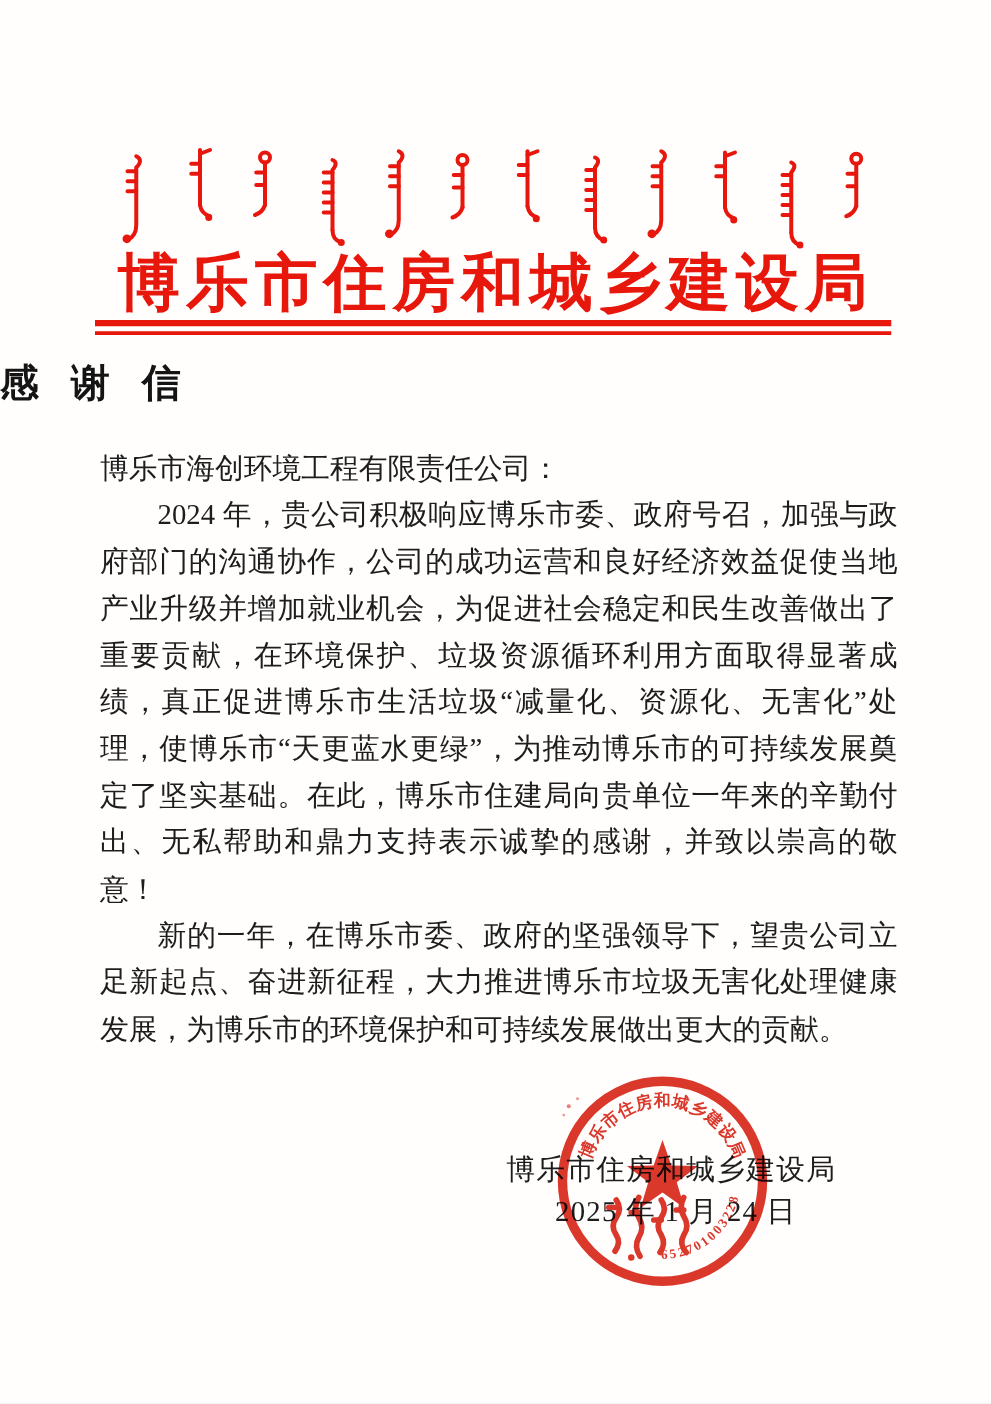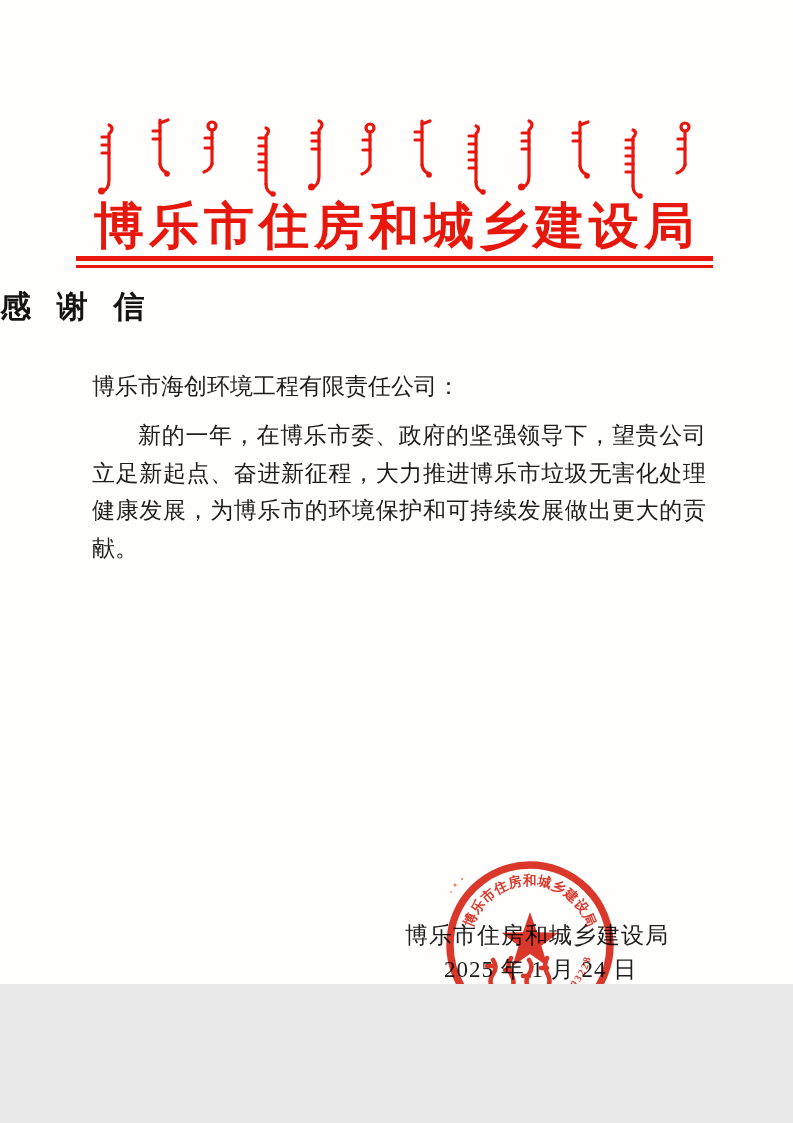--- a/index.html
+++ b/index.html
@@ -1,19 +1,19 @@
 <!DOCTYPE html>
 <html><head>
 <meta charset="utf-8">
 <style>
   * { margin:0; padding:0; box-sizing:border-box; }
   html,body { background:#e9e9e9; }
   .page {
     position:relative;
-    width:793px; height:984px;
+    width:793px; height:1123px;
     margin:0 auto;
     background:#fffefd;
     overflow:hidden;
     font-family:"Liberation Serif","DejaVu Serif",serif;
   }
   
   .mongolian-row {
     position:absolute; top:116px; left:96px; width:600px;
     display:flex; justify-content:space-between; align-items:flex-start;
   }
@@ -34,21 +34,21 @@
     text-align:left;
     font-size:31px; font-weight:bold; letter-spacing:9px;
     color:#141414;
   }
   .letter-body {
     position:absolute; top:356px; left:80px; width:638px;
     font-size:23px; line-height:37.4px;
     color:#1d1d1d;
     text-align:justify;
   }
-  .letter-body p { margin:12px; }
+  .letter-body p { margin:0; }
   .letter-body p.indent { text-indent:2em; }
   
   .signature-line {
     position:absolute; left:405px; top:920px;
     font-size:23px; letter-spacing:1px; color:#1d1d1d; white-space:nowrap;
   }
   .date-line {
     position:absolute; left:444px; top:954px;
     font-size:23px; letter-spacing:1px; color:#1d1d1d; white-space:nowrap;
   }
@@ -164,20 +164,21 @@
 
   <div class="agency-title">博乐市住房和城乡建设局</div>
 
   <div class="rule rule-thick"></div>
   <div class="rule rule-thin"></div>
 
   <div class="letter-title">感 谢 信</div>
 
   <div class="letter-body">
     <p>博乐市海创环境工程有限责任公司：</p>
+    <p class="indent">2024 年，贵公司积极响应博乐市委、政府号召，加强与政府部门的沟通协作，公司的成功运营和良好经济效益促使当地产业升级并增加就业机会，为促进社会稳定和民生改善做出了重要贡献，在环境保护、垃圾资源循环利用方面取得显著成绩，真正促进博乐市生活垃圾“减量化、资源化、无害化”处理，使博乐市“天更蓝水更绿”，为推动博乐市的可持续发展奠定了坚实基础。在此，博乐市住建局向贵单位一年来的辛勤付出、无私帮助和鼎力支持表示诚挚的感谢，并致以崇高的敬意！</p>
     <p class="indent">新的一年，在博乐市委、政府的坚强领导下，望贵公司立足新起点、奋进新征程，大力推进博乐市垃圾无害化处理健康发展，为博乐市的环境保护和可持续发展做出更大的贡献。</p>
   </div>
 
   <div class="signature-line">博乐市住房和城乡建设局</div>
   <div class="date-line">2025 年 1 月 24 日</div>
 
   <svg class="seal" viewBox="0 0 174 174" xmlns="http://www.w3.org/2000/svg">
     <defs>
       <path id="seal-top-arc" d="M 29 71.5 A 60 60 0 0 1 145 71.5" fill="none"></path>
       <path id="seal-code-arc" d="M 76.2 148.1 A 62 62 0 0 0 146.9 71" fill="none"></path>

